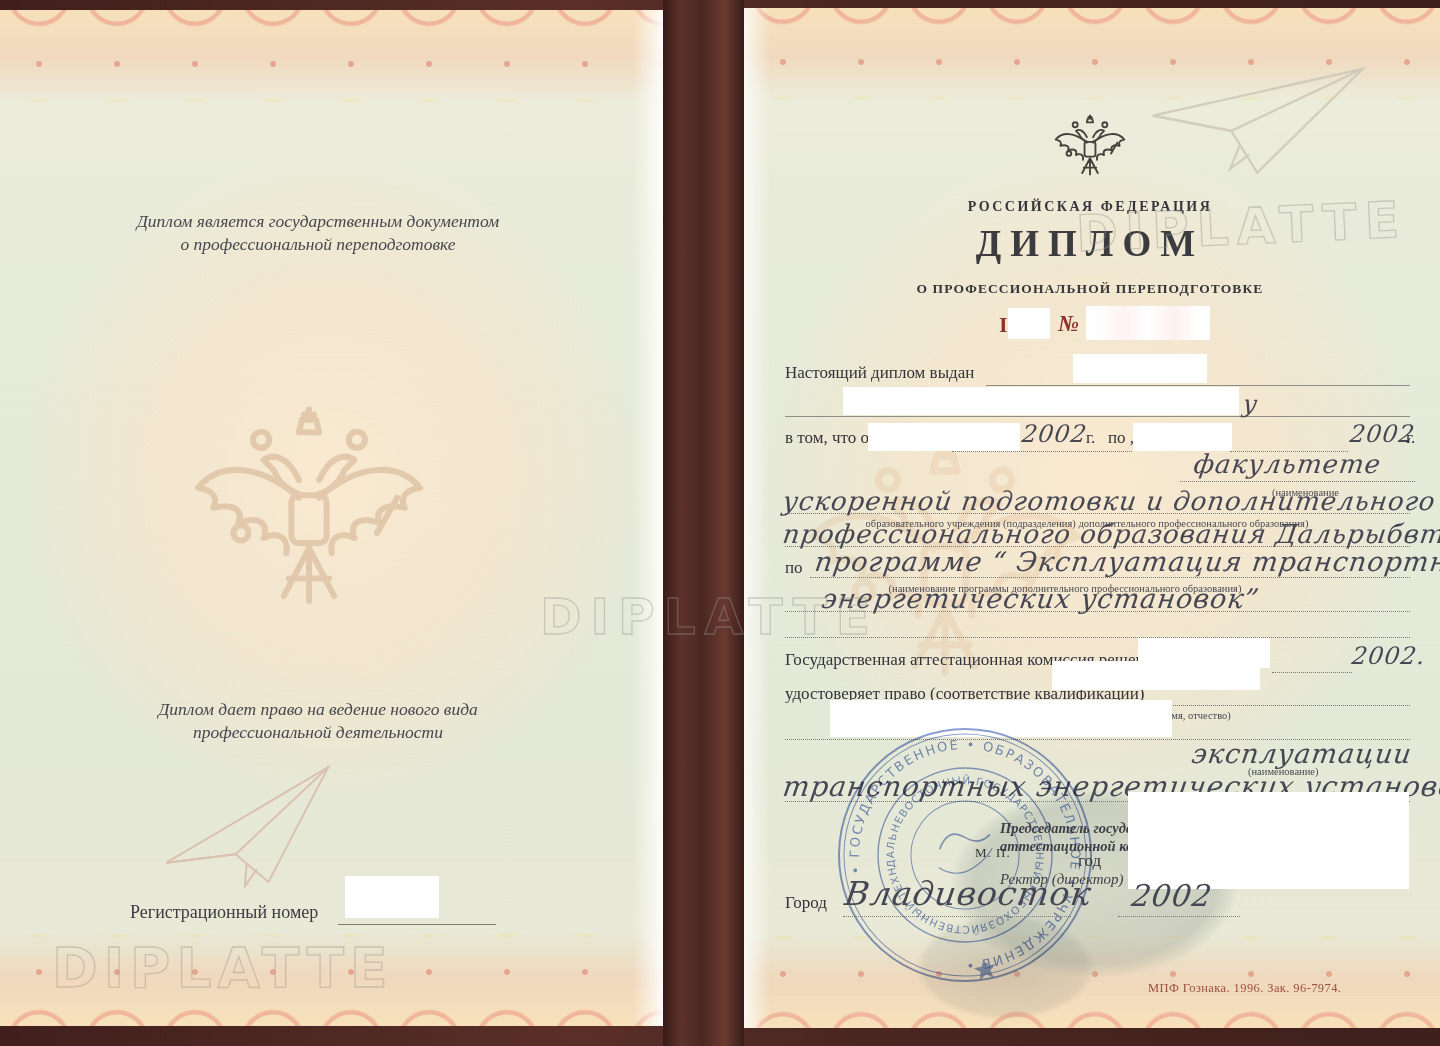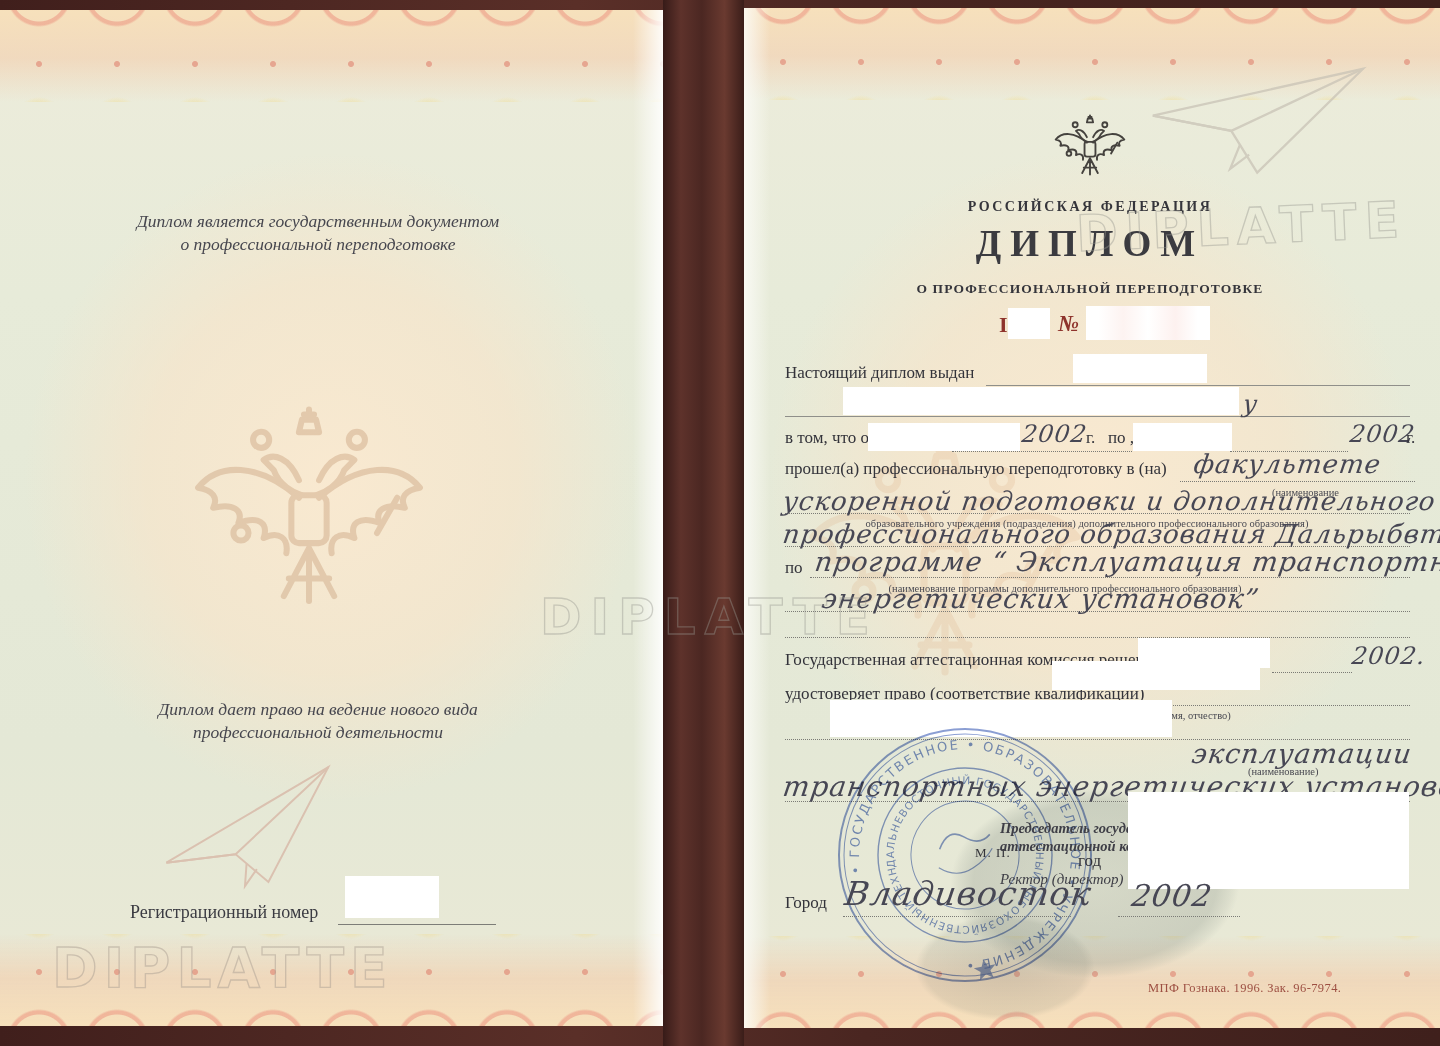--- a/index.html
+++ b/index.html
@@ -178,21 +178,20 @@
   <div class="dot" style="left:952px;top:451px;width:180px;"></div>
   <div class="redact" style="left:868px;top:423px;width:152px;height:28px;"></div>
   <div class="abs hw" style="left:1022px;top:420px;font-size:24px;">2002</div>
   <div class="abs lbl" style="left:1086px;top:428px;">г.</div>
   <div class="abs lbl" style="left:1108px;top:428px;">по „</div>
   <div class="dot" style="left:1230px;top:451px;width:118px;"></div>
   <div class="redact" style="left:1133px;top:423px;width:99px;height:28px;"></div>
   <div class="abs hw" style="left:1350px;top:420px;font-size:24px;">2002</div>
   <div class="abs lbl" style="left:1406px;top:428px;">г.</div>
 
-  <div class="abs lbl" style="left:785px;top:459px;">прошел(а) профессиональную переподготовку в (на)</div>
   <div class="dot" style="left:1180px;top:481px;width:235px;"></div>
   <div class="abs hw" style="left:1194px;top:449px;font-size:26px;">факультете</div>
   <div class="abs cap" style="left:1272px;top:487px;">(наименование</div>
 
   <div class="dot" style="left:785px;top:513px;width:625px;"></div>
   <div class="abs hw" style="left:783px;top:486px;font-size:26px;">ускоренной подготовки и дополнительного</div>
   <div class="abs cap ctr" style="left:852px;top:518px;width:470px;">образовательного учреждения (подразделения) дополнительного профессионального образования)</div>
 
   <div class="dot" style="left:785px;top:546px;width:625px;"></div>
   <div class="abs hw" style="left:783px;top:519px;font-size:26px;">профессионального образования  Дальрыбвтуза</div>

